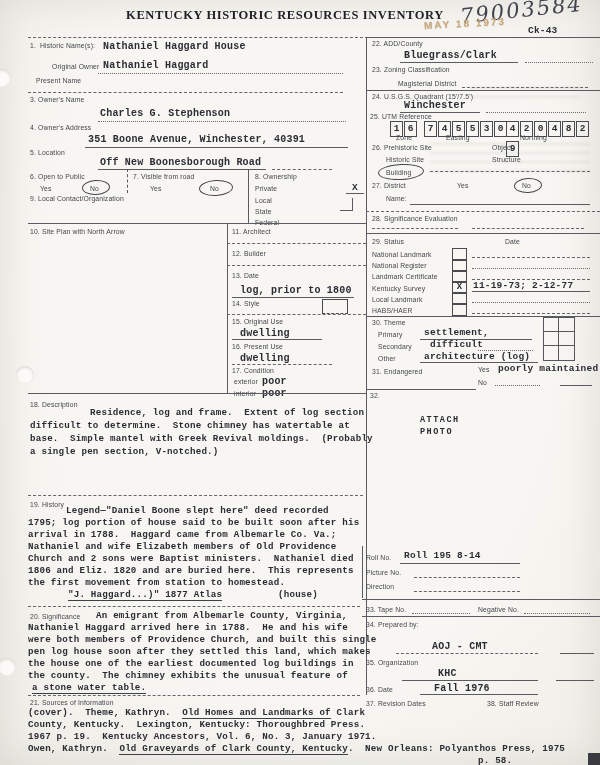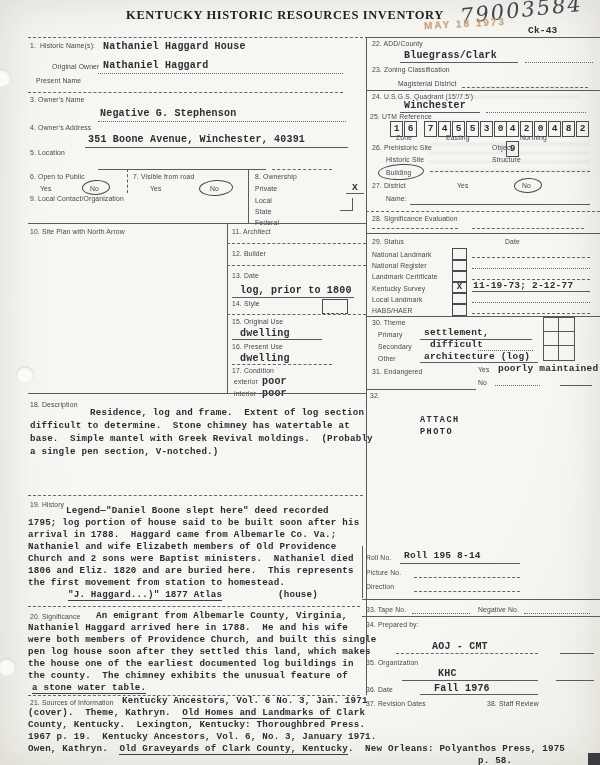--- a/index.html
+++ b/index.html
@@ -65,28 +65,29 @@
   <div class="typed big" style="left:103px;top:41px;">Nathaniel Haggard House</div>
 
   <div class="lbl" style="left:52px;top:63px;">Original Owner</div>
   <div class="typed big" style="left:103px;top:60px;">Nathaniel Haggard</div>
   <div class="hl o" style="left:98px;top:73px;width:245px;"></div>
 
   <div class="lbl" style="left:36px;top:77px;">Present Name</div>
   <div class="hl d" style="left:28px;top:92px;width:315px;"></div>
 
   <div class="lbl" style="left:30px;top:96px;">3. Owner's Name</div>
-  <div class="typed big" style="left:100px;top:108px;">Negative G. Stephenson</div>
+  <div class="typed big" style="left:100px;top:108px;">Charles G. Stephenson</div>
   <div class="hl o" style="left:98px;top:121px;width:248px;"></div>
 
   <div class="lbl" style="left:30px;top:124px;">4. Owner's Address</div>
   <div class="typed big" style="left:88px;top:134px;">351 Boone Avenue, Winchester, 40391</div>
   <div class="hl" style="left:85px;top:147px;width:263px;"></div>
 
   <div class="lbl" style="left:30px;top:149px;">5. Location</div>
+  <div class="typed big" style="left:100px;top:157px;">Off New Boonesborough Road</div>
   <div class="hl" style="left:98px;top:169px;width:168px;"></div>
   <div class="hl d" style="left:272px;top:169px;width:60px;"></div>
 
   <div class="lbl" style="left:30px;top:173px;">6. Open to Public</div>
   <div class="lbl" style="left:40px;top:185px;">Yes</div>
   <div class="lbl" style="left:90px;top:185px;">No</div>
   <div class="ell" style="left:82px;top:180px;width:26px;height:13px;"></div>
 
   <div class="vl" style="left:127px;top:169px;height:24px;border-left-style:dashed;"></div>
   <div class="lbl" style="left:133px;top:173px;">7. Visible from road</div>
@@ -165,21 +166,20 @@
   <div class="typed para" style="left:96px;top:611px;">An emigrant from Albemarle County, Virginia,</div>
   <div class="typed para" style="left:28px;top:623px;">Nathaniel Haggard arrived here in 1788.  He and his wife</div>
   <div class="typed para" style="left:28px;top:635px;">were both members of Providence Church, and built this single</div>
   <div class="typed para" style="left:28px;top:647px;">pen log house soon after they settled this land, which makes</div>
   <div class="typed para" style="left:28px;top:659px;">the house one of the earliest documented log buildings in</div>
   <div class="typed para" style="left:28px;top:671px;">the county.  The chimney exhibits the unusual feature of</div>
   <div class="typed para" style="left:32px;top:683px;"><span class="u">a stone water table.</span></div>
   <div class="hl d" style="left:28px;top:695px;width:332px;"></div>
 
   <div class="lbl" style="left:30px;top:699px;">21. Sources of Information</div>
-  <div class="typed para" style="left:122px;top:696px;">Kentucky Ancestors, Vol. 6 No. 3, Jan. 1971</div>
   <div class="typed para" style="left:28px;top:708px;"><span>(cover).  Theme, Kathryn.  </span><span class="u">Old Homes and Landmarks of</span><span> Clark</span></div>
   <div class="typed para" style="left:28px;top:720px;">County, Kentucky.  Lexington, Kentucky: Thoroughbred Press.</div>
   <div class="typed para" style="left:28px;top:732px;">1967 p. 19.  Kentucky Ancestors, Vol. 6, No. 3, January 1971.</div>
   <div class="typed para" style="left:28px;top:744px;"><span>Owen, Kathryn.  </span><span class="u">Old Graveyards of Clark County, Kentucky</span><span>.  New Orleans: Polyanthos Press, 1975</span></div>
   <div class="typed para" style="left:478px;top:756px;">p. 58.</div>
 
   <div class="lbl" style="left:372px;top:40px;">22. ADD/County</div>
   <div class="typed big" style="left:404px;top:50px;">Bluegrass/Clark</div>
   <div class="hl" style="left:400px;top:62px;width:118px;"></div>
   <div class="hl o" style="left:525px;top:62px;width:68px;"></div>

